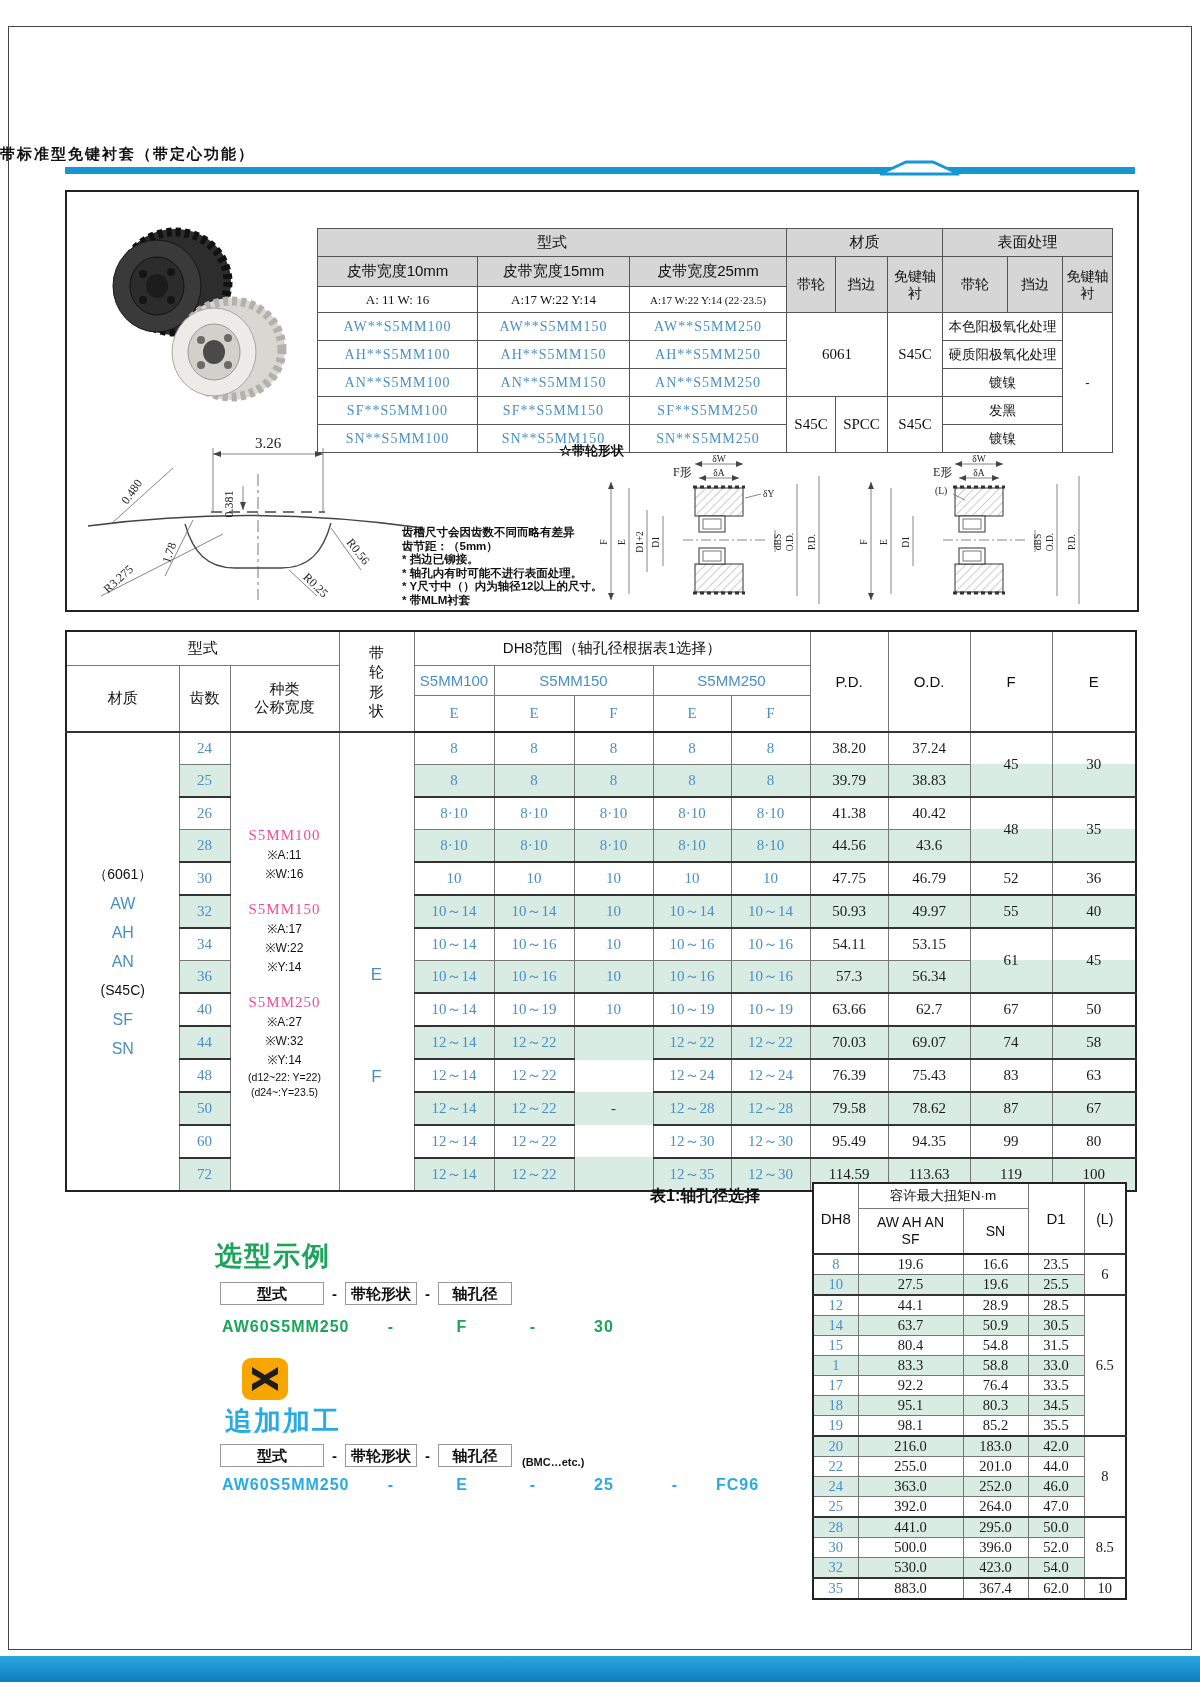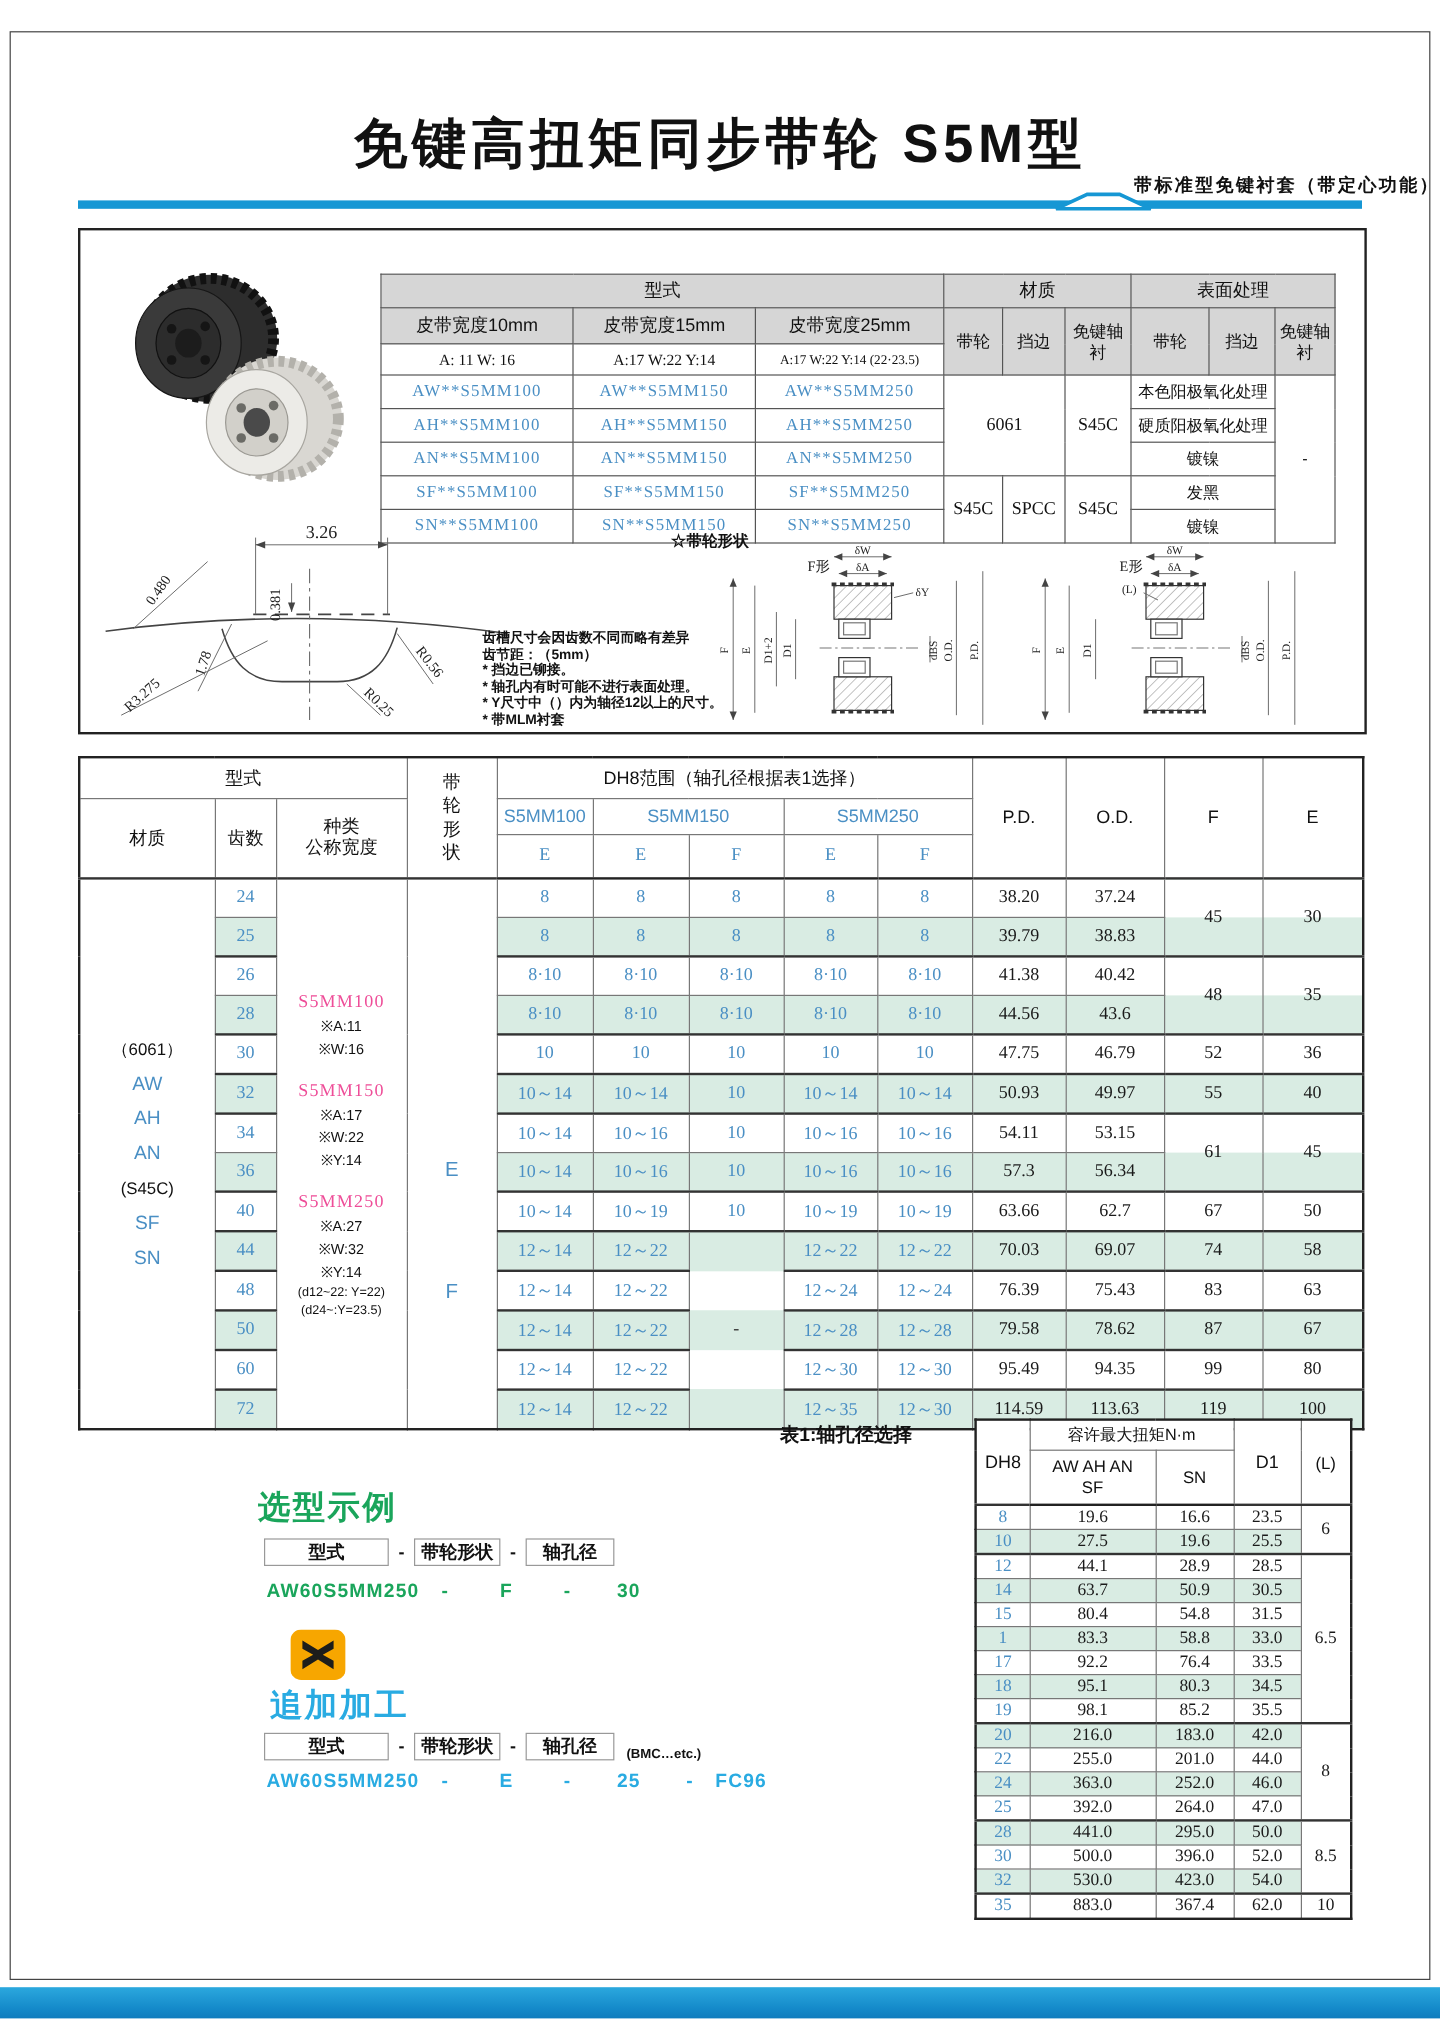--- a/index.html
+++ b/index.html
@@ -3,21 +3,21 @@
 <meta charset="utf-8">
 <style>
   html,body{margin:0;padding:0;background:#fff;}
   .page{position:relative;width:1200px;height:1697px;background:#fff;overflow:hidden;
         font-family:"Liberation Sans",sans-serif;color:#111;}
   .frame{position:absolute;left:8px;top:26px;width:1182px;height:1622px;border:1px solid #444;}
 
   
   .title{position:absolute;left:0;top:90px;width:100%;text-align:center;
          font-size:45px;font-weight:bold;letter-spacing:4px;}
-  .subtitle{position:absolute;left:0;top:145px;width:100%;text-align:right;
+  .subtitle{position:absolute;left:0;top:145px;width:100%;text-align:left;
             font-size:15px;font-weight:bold;letter-spacing:2px;}
   .rule{position:absolute;left:65px;top:160px;}
 
   
   .overview{position:absolute;left:65px;top:190px;width:1070px;height:418px;border:2px solid #222;}
   .photo{position:absolute;left:16px;top:12px;width:230px;height:202px;}
 
   table{border-collapse:collapse;table-layout:fixed;}
   .top-table{position:absolute;left:250px;top:36px;width:795px;font-size:14px;}
   .top-table th,.top-table td{border:1px solid #555;text-align:center;vertical-align:middle;padding:1px;}
@@ -83,38 +83,37 @@
   .l-col{background:#fff;}
 
   
   .sel-heading{position:absolute;left:215px;top:1238px;font-size:27px;font-weight:bold;color:#1aa55b;letter-spacing:2px;}
   .add-heading{position:absolute;left:225px;top:1403px;font-size:27px;font-weight:bold;color:#29abe2;letter-spacing:2px;}
   .formula-row{position:absolute;display:flex;align-items:center;gap:8px;font-size:15px;}
   .fbox{display:inline-block;border:1.5px solid #999;background:#fff;text-align:center;
         height:21px;line-height:21px;font-weight:bold;}
   .fdash{font-weight:bold;}
   .fsuffix{font-size:11px;font-weight:bold;margin-left:2px;margin-top:13px;}
-  .example-row{position:absolute;display:flex;align-items:center;font-size:16px;font-weight:bold;letter-spacing:1px;}
+  .example-row{position:absolute;display:flex;align-items:center;font-size:16px;font-weight:bold;letter-spacing:1px;gap:20px;}
   .green-text{color:#1aa55b;}
   .cyan-text{color:#29abe2;}
   .ex-model{width:128px;}
   .ex-sep{width:42px;text-align:center;}
   .ex-val{width:60px;text-align:center;}
   .x-icon{position:absolute;left:242px;top:1358px;width:46px;height:42px;}
 
   .bottom-bar{position:absolute;left:0;top:1656px;width:1200px;height:26px;
               background:linear-gradient(180deg,#2ba8de 0%,#1489c9 70%,#0f7cbd 100%);}
 </style>
 </head>
 <body>
 
 <div class="page">
   <div class="frame"></div>
 
-  <div class="title">免键高扭矩同步带轮 S5M型</div>
   <div class="subtitle">带标准型免键衬套（带定心功能）</div>
 
   <svg class="rule" width="1070" height="18">
     <rect x="0" y="7" width="1070" height="7" fill="#1697d4"></rect>
     <polygon points="815,14 841,2 868,2 894,14" fill="#ffffff" stroke="#1697d4" stroke-width="3"></polygon>
   </svg>
 
   <div class="overview">
 
     <svg class="photo" viewBox="0 0 230 202">

